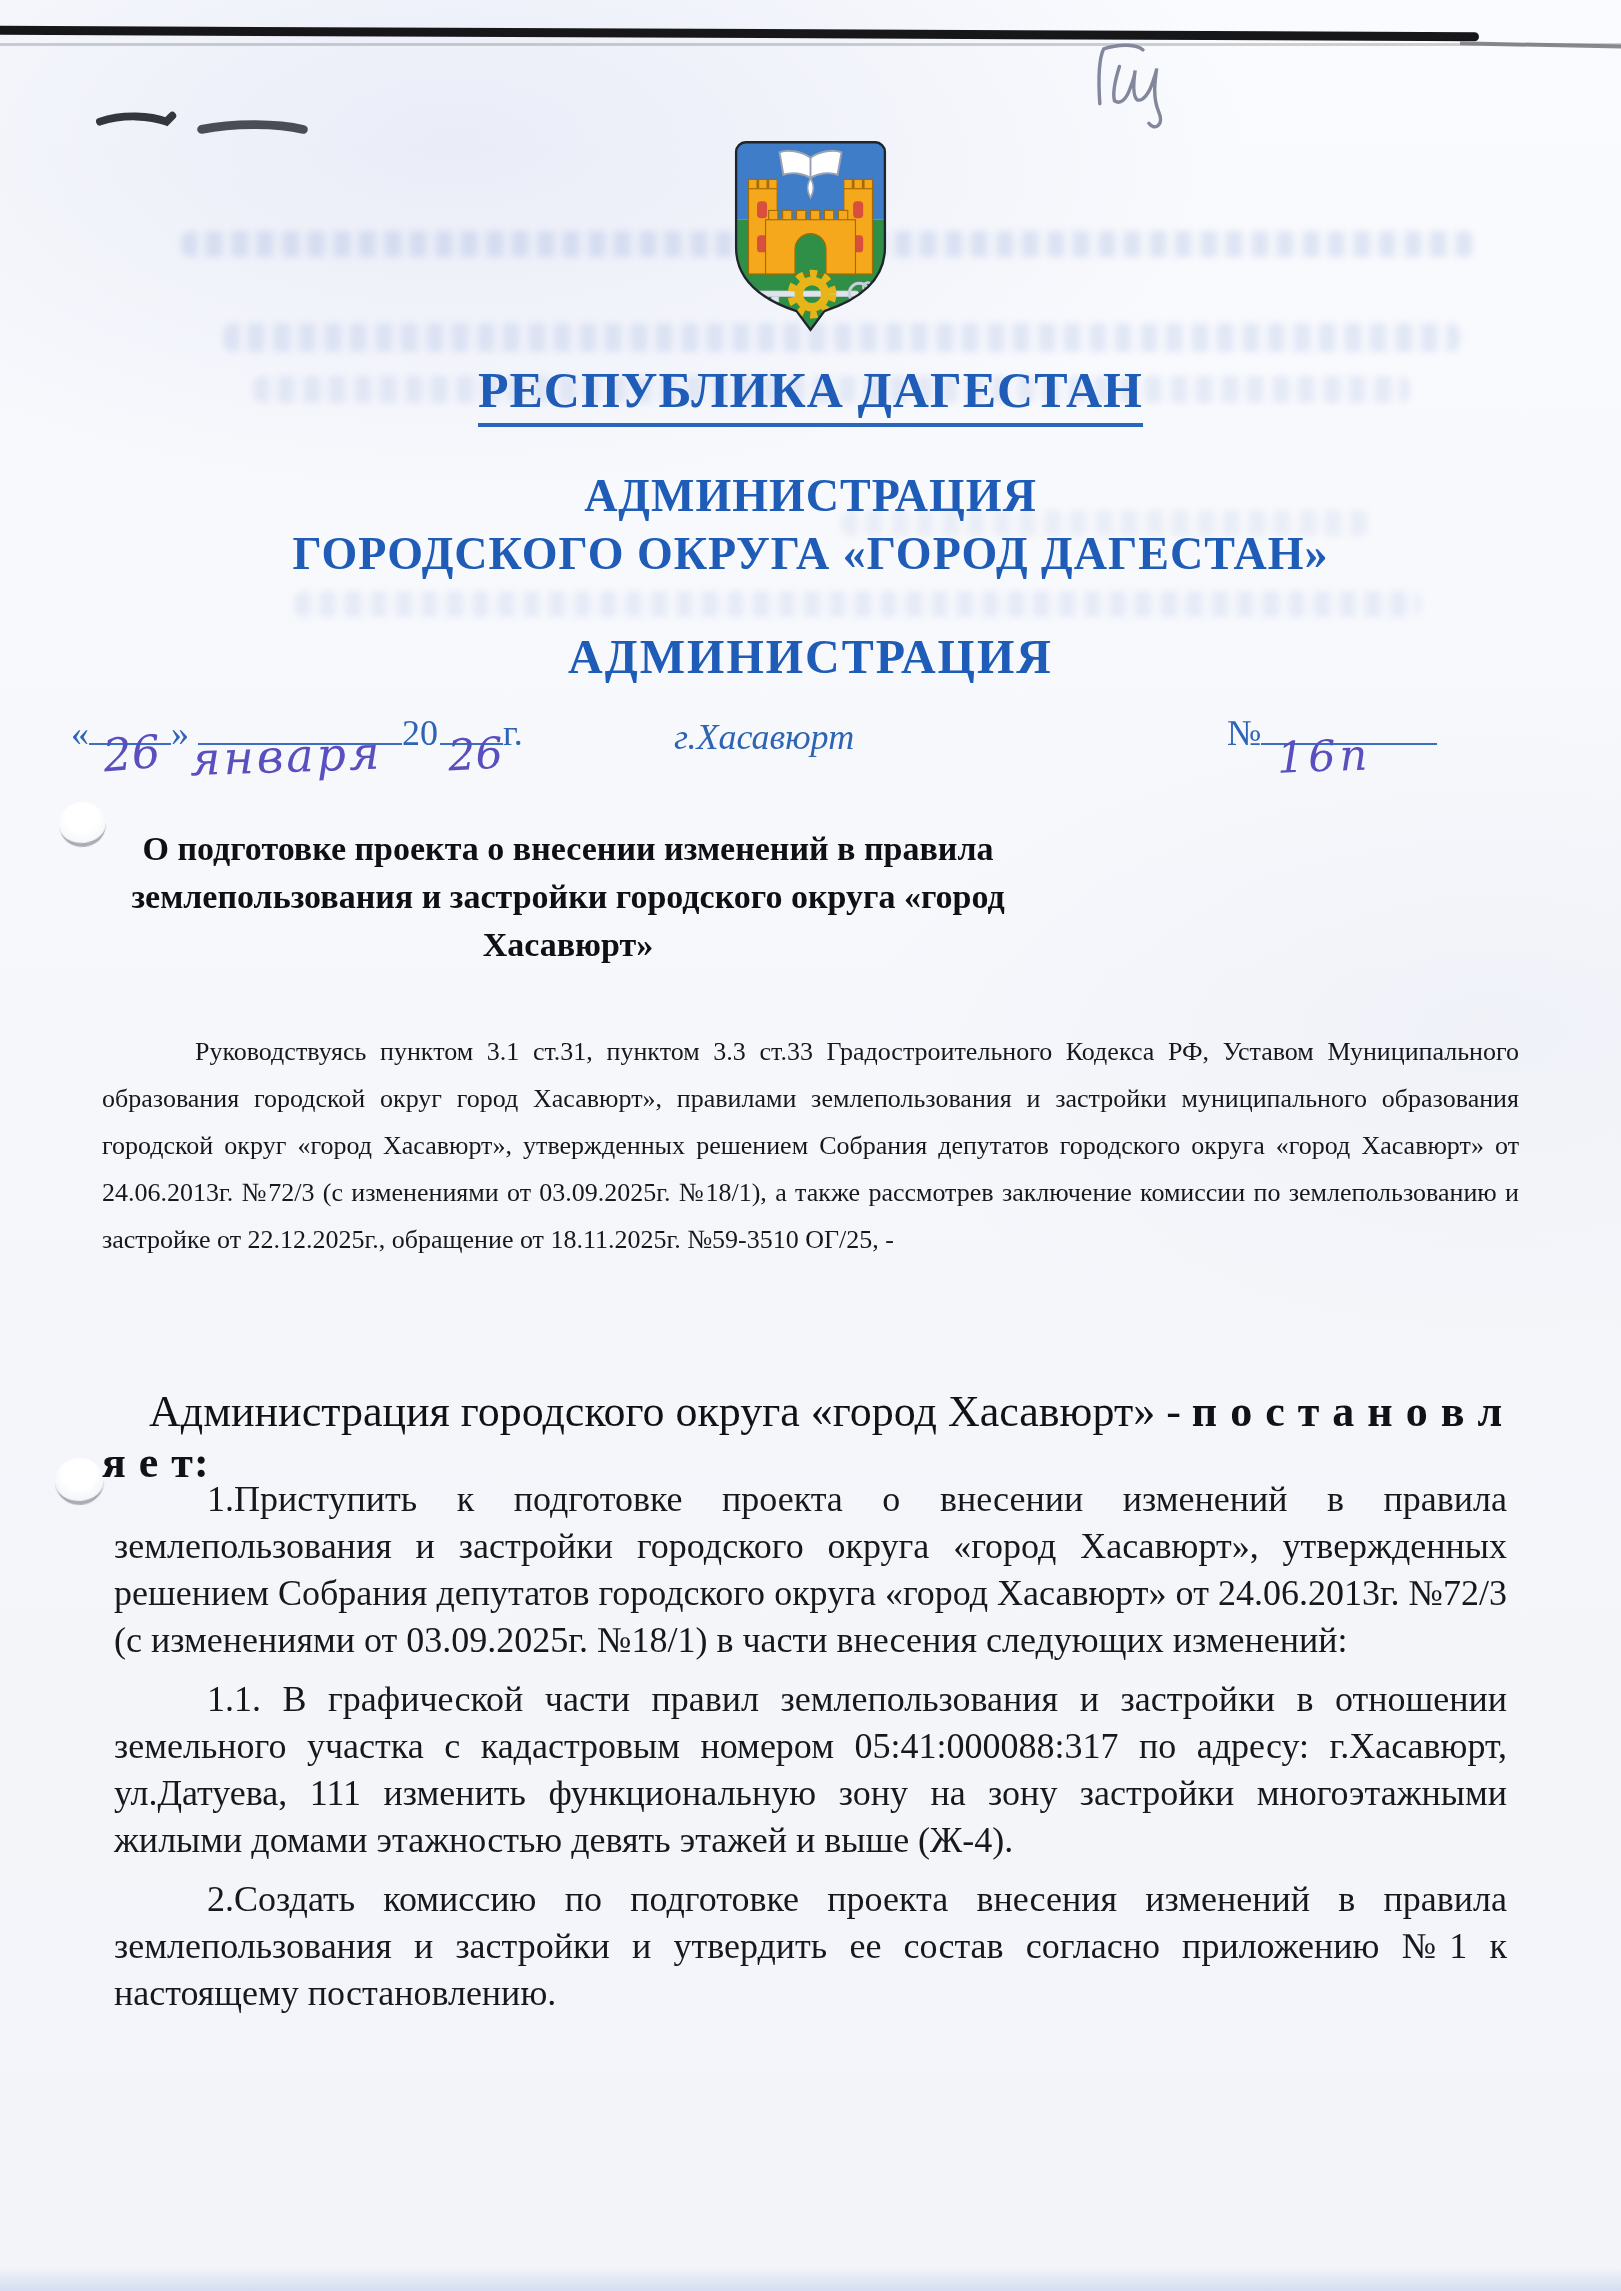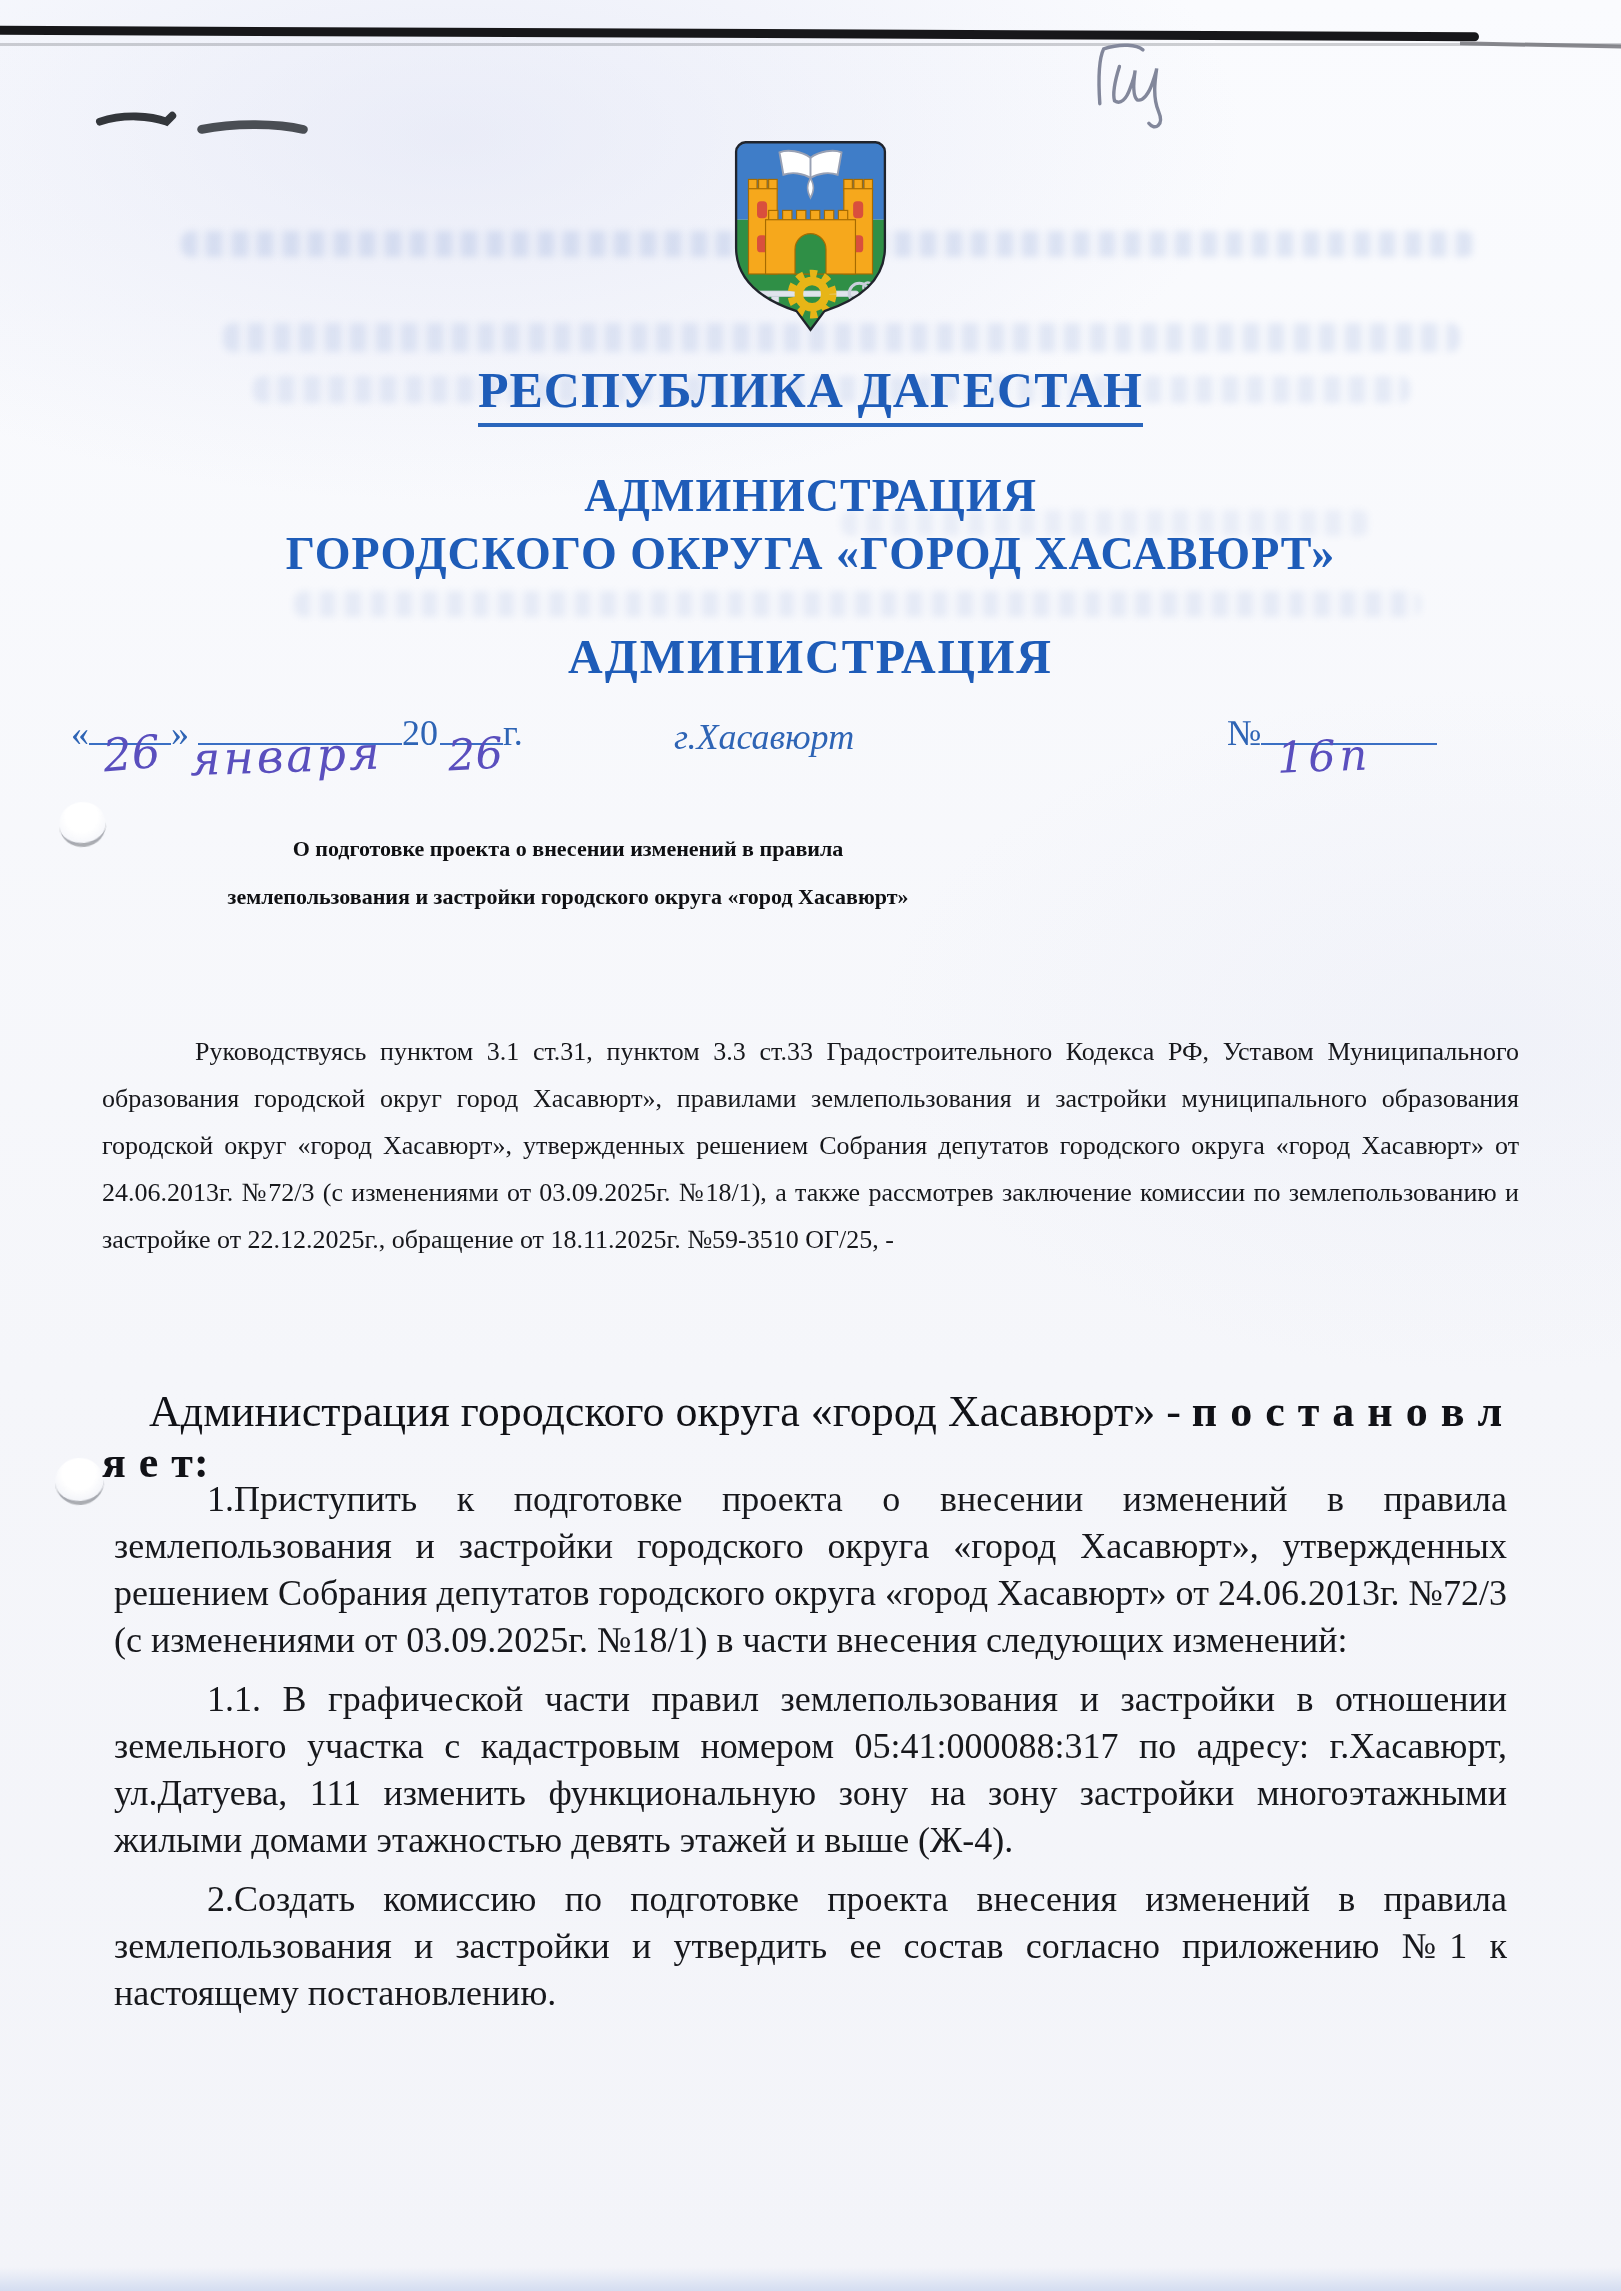--- a/index.html
+++ b/index.html
@@ -62,21 +62,21 @@
   .blank.year{width:63px;margin-left:2px;}
   .blank.num{width:176px;}
   .hw{font-family:"DejaVu Serif","Liberation Serif",serif;font-style:italic;color:#5a4fbe;}
   .hw.day{position:absolute;left:13.7px;top:-15.7px;font-size:45px;transform:rotate(-5deg);}
   .hw.month{position:absolute;left:-7.8px;top:-13.7px;font-size:46px;letter-spacing:2.9px;transform:rotate(-2deg);white-space:nowrap;}
   .hw.year{position:absolute;left:7.8px;top:-13.7px;font-size:43px;transform:rotate(-3deg);}
   .hw.num{position:absolute;left:15.7px;top:-11.8px;font-size:43px;letter-spacing:3.9px;transform:rotate(-2deg);white-space:nowrap;}
 
   
   .doc-title{position:absolute;left:78px;top:825px;width:980px;text-align:center;
-     font-weight:bold;font-size:22px;line-height:48px;color:#0f1013;}
+     font-weight:bold;font-size:34px;line-height:48px;color:#0f1013;}
 
   
   .body-text{position:absolute;left:102px;top:1028px;width:1417px;
      font-size:26px;line-height:47px;text-align:justify;color:#17181c;}
   .body-text p{margin:0;text-indent:93px;}
   .resolve{position:absolute;left:102px;top:1386px;width:1417px;font-size:44px;color:#111217;}
   .resolve .lead{margin-left:47px;}
   .resolve b{letter-spacing:1px;}
   .items{position:absolute;left:102px;top:1464px;width:1417px;
      font-size:36px;line-height:47px;text-align:justify;color:#17181c;}
@@ -165,21 +165,21 @@
       </g>
 
       <circle cx="102" cy="200" r="26" fill="none" stroke="#e7b517" stroke-dasharray="9 8" stroke-width="11"></circle>
       <circle cx="102" cy="200" r="17" fill="none" stroke="#e7b517" stroke-width="11"></circle>
     </g>
     <path d="M16,4 H184 C190,4 196,10 196,16 V140 C196,184 160,208 118,222 L100,246 L82,222 C40,208 4,184 4,140 V16 C4,10 10,4 16,4 Z" fill="none" stroke="#20242c" stroke-width="3"></path>
   </svg>
 
   <div class="hdr hdr-republic blue"><span class="u">РЕСПУБЛИКА ДАГЕСТАН</span></div>
   <div class="hdr hdr-admin1 blue">АДМИНИСТРАЦИЯ</div>
-  <div class="hdr hdr-admin2 blue">ГОРОДСКОГО ОКРУГА «ГОРОД ХАСАВЮРТ»</div>
+  <div class="hdr hdr-admin2 blue">ГОРОДСКОГО ОКРУГА «ГОРОД ДАГЕСТАН»</div>
   <div class="hdr hdr-doctype blue">АДМИНИСТРАЦИЯ</div>
 
   <div class="dateline">
     <div class="dl-left">
       <span>«</span><span class="blank day"><span class="hw day">26</span></span><span>»</span>
       <span class="blank month"><span class="hw month">января</span></span><span>20</span><span class="blank year"><span class="hw year">26</span></span><span>г.</span>
     </div>
     <div class="dl-place">г.Хасавюрт</div>
     <div class="dl-right">
       <span>№</span><span class="blank num"><span class="hw num">16п</span></span>

